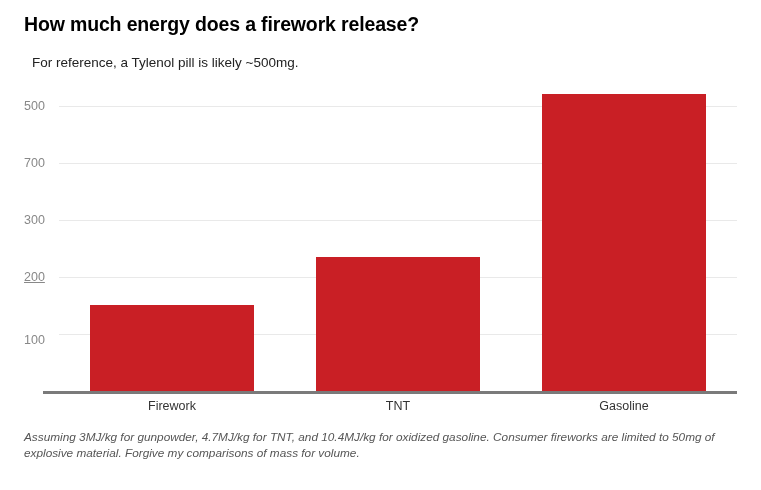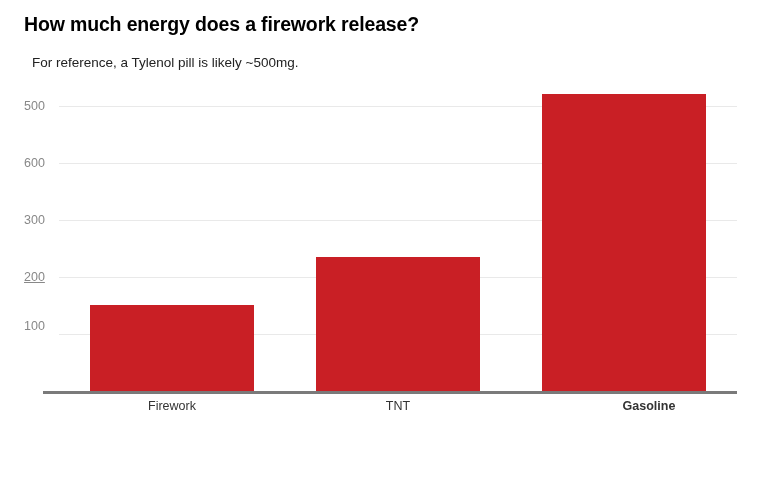--- a/index.html
+++ b/index.html
@@ -138,38 +138,39 @@
 <body>
 
 <div class="chart-root">
 
   <h1 class="chart-title">How much energy does a firework release?</h1>
   <p class="chart-subtitle">For reference, a Tylenol pill is likely ~500mg.</p>
 
   <div class="plot-area">
     <div class="gridlines" id="gridlines">
         <div class="gridline" style="top: 333.92px;"></div>
-        <div class="ytick-label" style="top: 320px;">100</div>
+        <div class="ytick-label" style="top: 334px;">100</div>
         <div class="gridline" style="top: 276.84px;"></div>
         <div class="ytick-label" style="top: 270.84px; text-decoration: underline;">200</div>
         <div class="gridline" style="top: 219.76px;"></div>
         <div class="ytick-label" style="top: 213.76px;">300</div>
         <div class="gridline" style="top: 162.68px;"></div>
-        <div class="ytick-label" style="top: 156.68px;">600</div>
+        <div class="ytick-label" style="top: 156.68px;">700</div>
         <div class="gridline" style="top: 105.6px;"></div>
         <div class="ytick-label" style="top: 99.6px;">500</div>
       </div>
     <div class="bars-layer" id="bars-layer">
         <div class="bar" title="Firework: 150" style="left: 90px; top: 305.38px; width: 164px; height: 85.62px; background: rgb(201, 31, 37);"></div>
         <div class="bar" title="TNT: 235" style="left: 316px; top: 256.862px; width: 164px; height: 134.138px; background: rgb(201, 31, 37);"></div>
         <div class="bar" title="Gasoline: 520" style="left: 542px; top: 94.184px; width: 164px; height: 296.816px; background: rgb(201, 31, 37);"></div>
       </div>
     <div class="baseline"></div>
     <div id="xlabels">
         <div class="xtick-label" style="left: 59px; width: 226px;">Firework</div>
         <div class="xtick-label" style="left: 285px; width: 226px;">TNT</div>
-        <div class="xtick-label" style="left: 536px; width: 226px; font-weight: bold;">Gasoline</div>
+        <div class="xtick-label" style="left: 511px; width: 226px;">Gasoline</div>
       </div>
   </div>
 
+  <div class="chart-notes">Assuming 3MJ/kg for gunpowder, 4.7MJ/kg for TNT, and 10.4MJ/kg for oxidized gasoline. Consumer fireworks are limited to 50mg of explosive material. Forgive my comparisons of mass for volume.</div>
 
 
 </div>
 
 </body></html>

